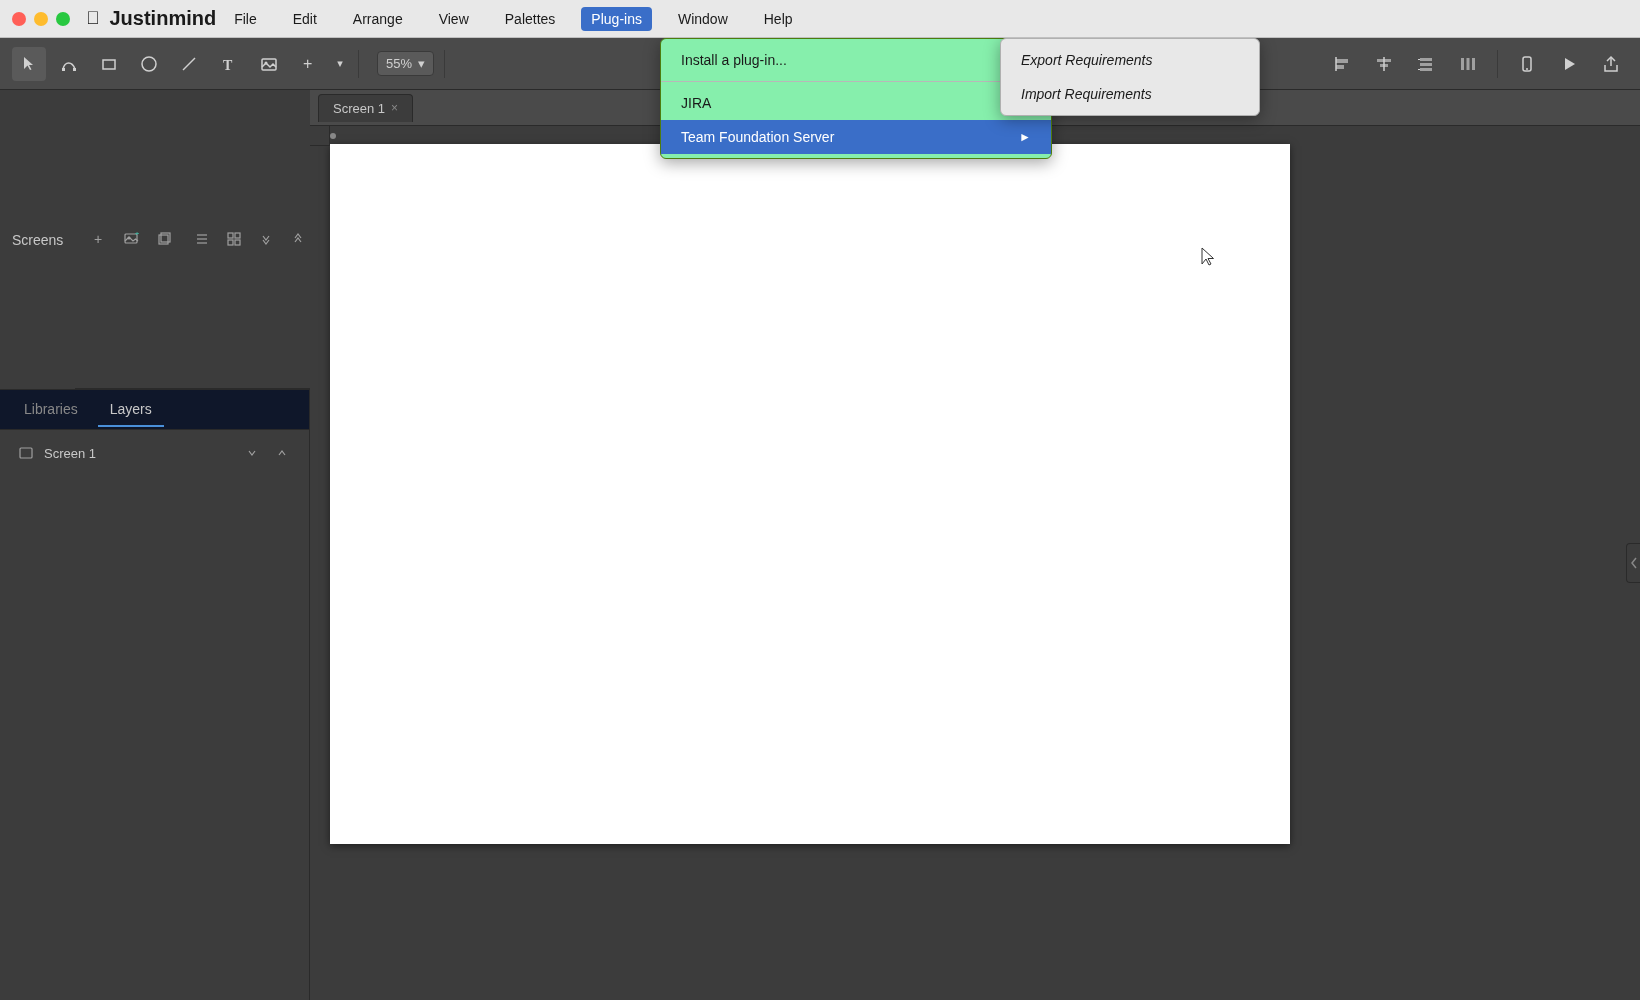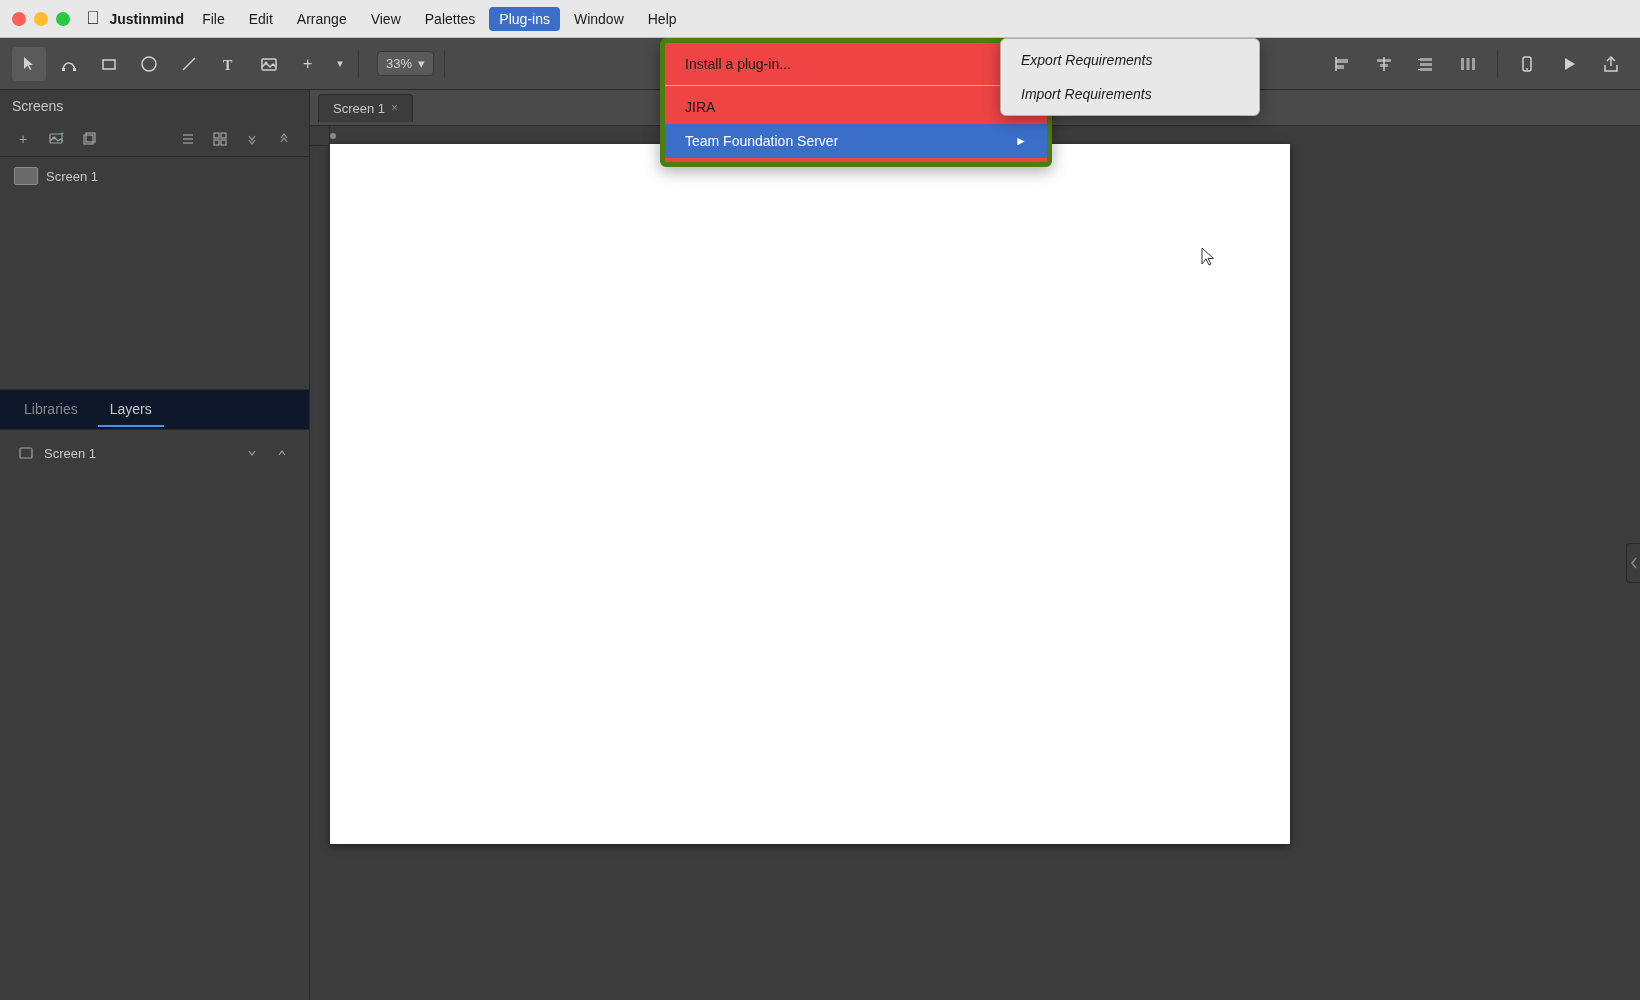--- a/index.html
+++ b/index.html
@@ -34,37 +34,37 @@
       width: 14px;
       height: 14px;
       border-radius: 50%;
     }
     .traffic-close { background: #ff5f57; }
     .traffic-min { background: #febc2e; }
     .traffic-max { background: #28c840; }
     .menubar-items {
       display: flex;
       align-items: center;
-      gap: 4px;
+      gap: 16px;
       flex: 1;
     }
     .menubar-item {
       padding: 4px 10px;
       font-size: 14px;
       color: #1a1a1a;
       cursor: pointer;
       border-radius: 4px;
     }
     .menubar-item.active {
       background: #3a6ec8;
       color: white;
     }
     .menubar-appname {
       font-weight: 600;
-      font-size: 14px;
+      font-size: 20px;
       color: #1a1a1a;
       margin-right: 8px;
     }
 
     
     .toolbar {
       width: 100%;
       height: 52px;
       background: #4a4a4a;
       display: flex;
@@ -136,21 +136,21 @@
       background: #3c3c3c;
       display: flex;
       flex-direction: column;
       border-right: 1px solid #2a2a2a;
     }
 
     .sidebar-section-screens {
       height: 300px;
       border-bottom: 1px solid #2a2a2a;
       display: flex;
-      flex-direction: column;
+      flex-direction: row;
     }
     .sidebar-section-header {
       display: flex;
       align-items: center;
       padding: 8px 12px;
       background: #3c3c3c;
       gap: 8px;
     }
     .sidebar-title {
       font-size: 14px;
@@ -360,22 +360,22 @@
       cursor: pointer;
       z-index: 5;
       color: #888;
       font-size: 10px;
     }
     .dropdown-menu {
       position: fixed;
       top: 38px;
       left: 660px;
       width: 392px;
-      background: #ef4444;
-      border: 5px solid #4d7c0f;
+      background: #86efac;
+      border: 1px solid #4d7c0f;
       border-radius: 6px;
       box-shadow: 0 4px 16px rgba(0,0,0,0.35);
       z-index: 600;
       padding: 4px 0;
     }
     .menu-item {
       padding: 9px 20px;
       font-size: 14px;
       color: #1a1a1a;
       cursor: pointer;
@@ -516,21 +516,21 @@
     <svg class="icon-svg" viewBox="0 0 18 18" fill="none">
       <text x="3" y="14" font-size="16" fill="#d0d0d0">+</text>
     </svg>
   </div>
 
   <div class="toolbar-tool" style="width:16px; font-size:11px; color:#d0d0d0;">▾</div>
 
   <div class="toolbar-separator"></div>
 
   <div class="zoom-control">
-    <span>33%</span>
+    <span>55%</span>
     <span>▾</span>
   </div>
 
   <div class="toolbar-separator"></div>
 
   <div class="toolbar-right">
 
     <div class="toolbar-tool">
       <svg class="icon-svg" viewBox="0 0 18 18" fill="none">
         <rect x="3" y="4" width="12" height="4" fill="#a0a0a0"></rect>

